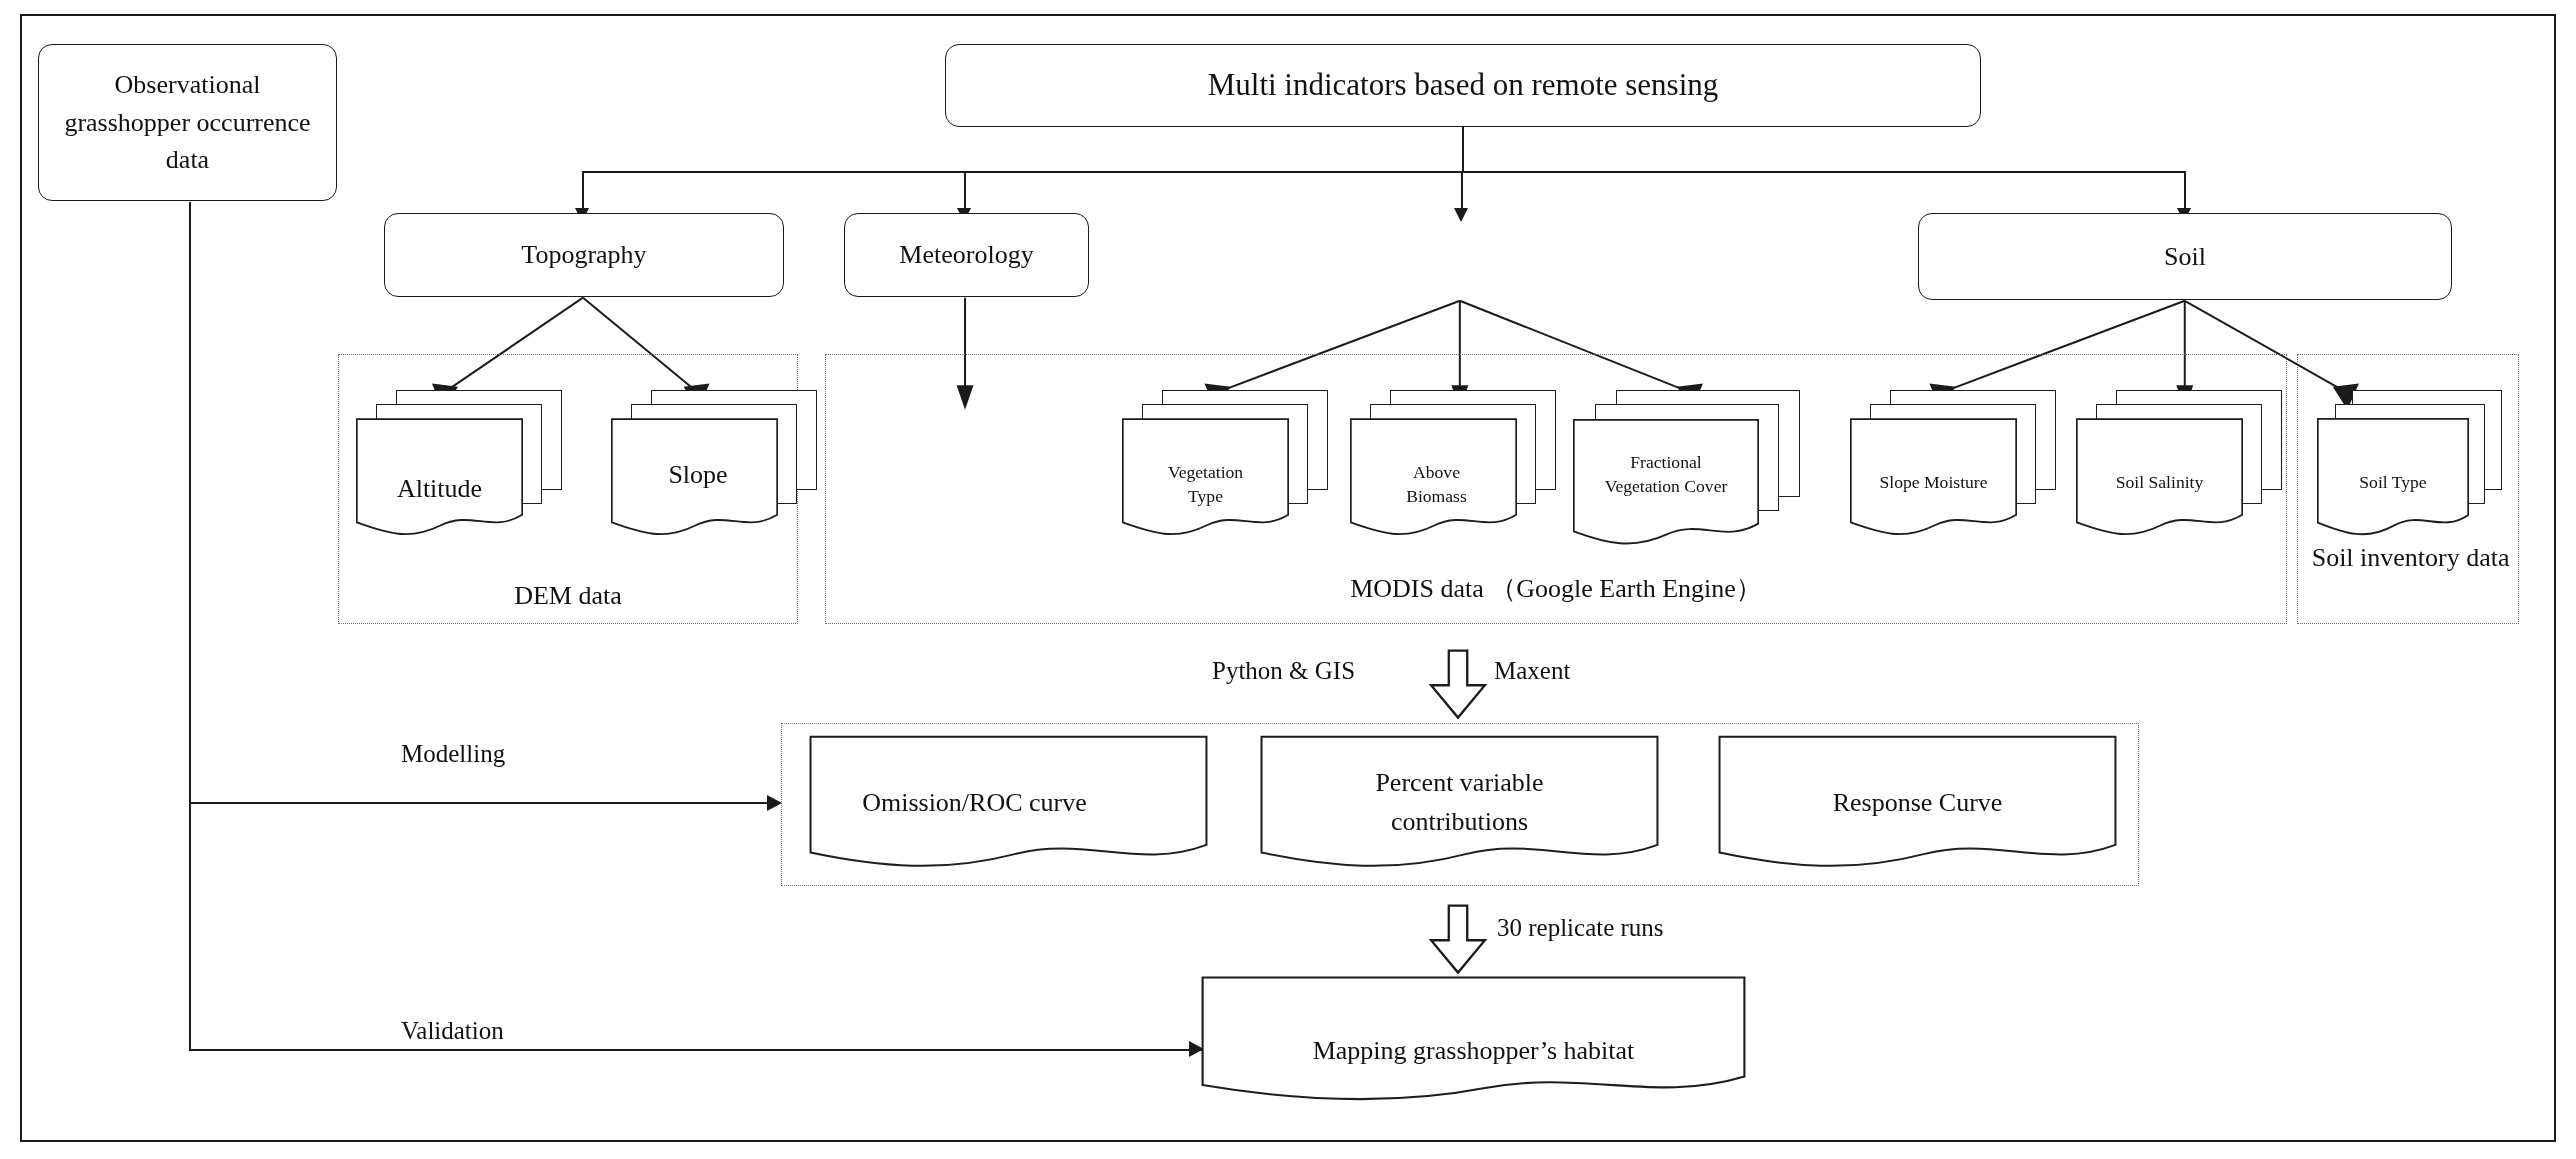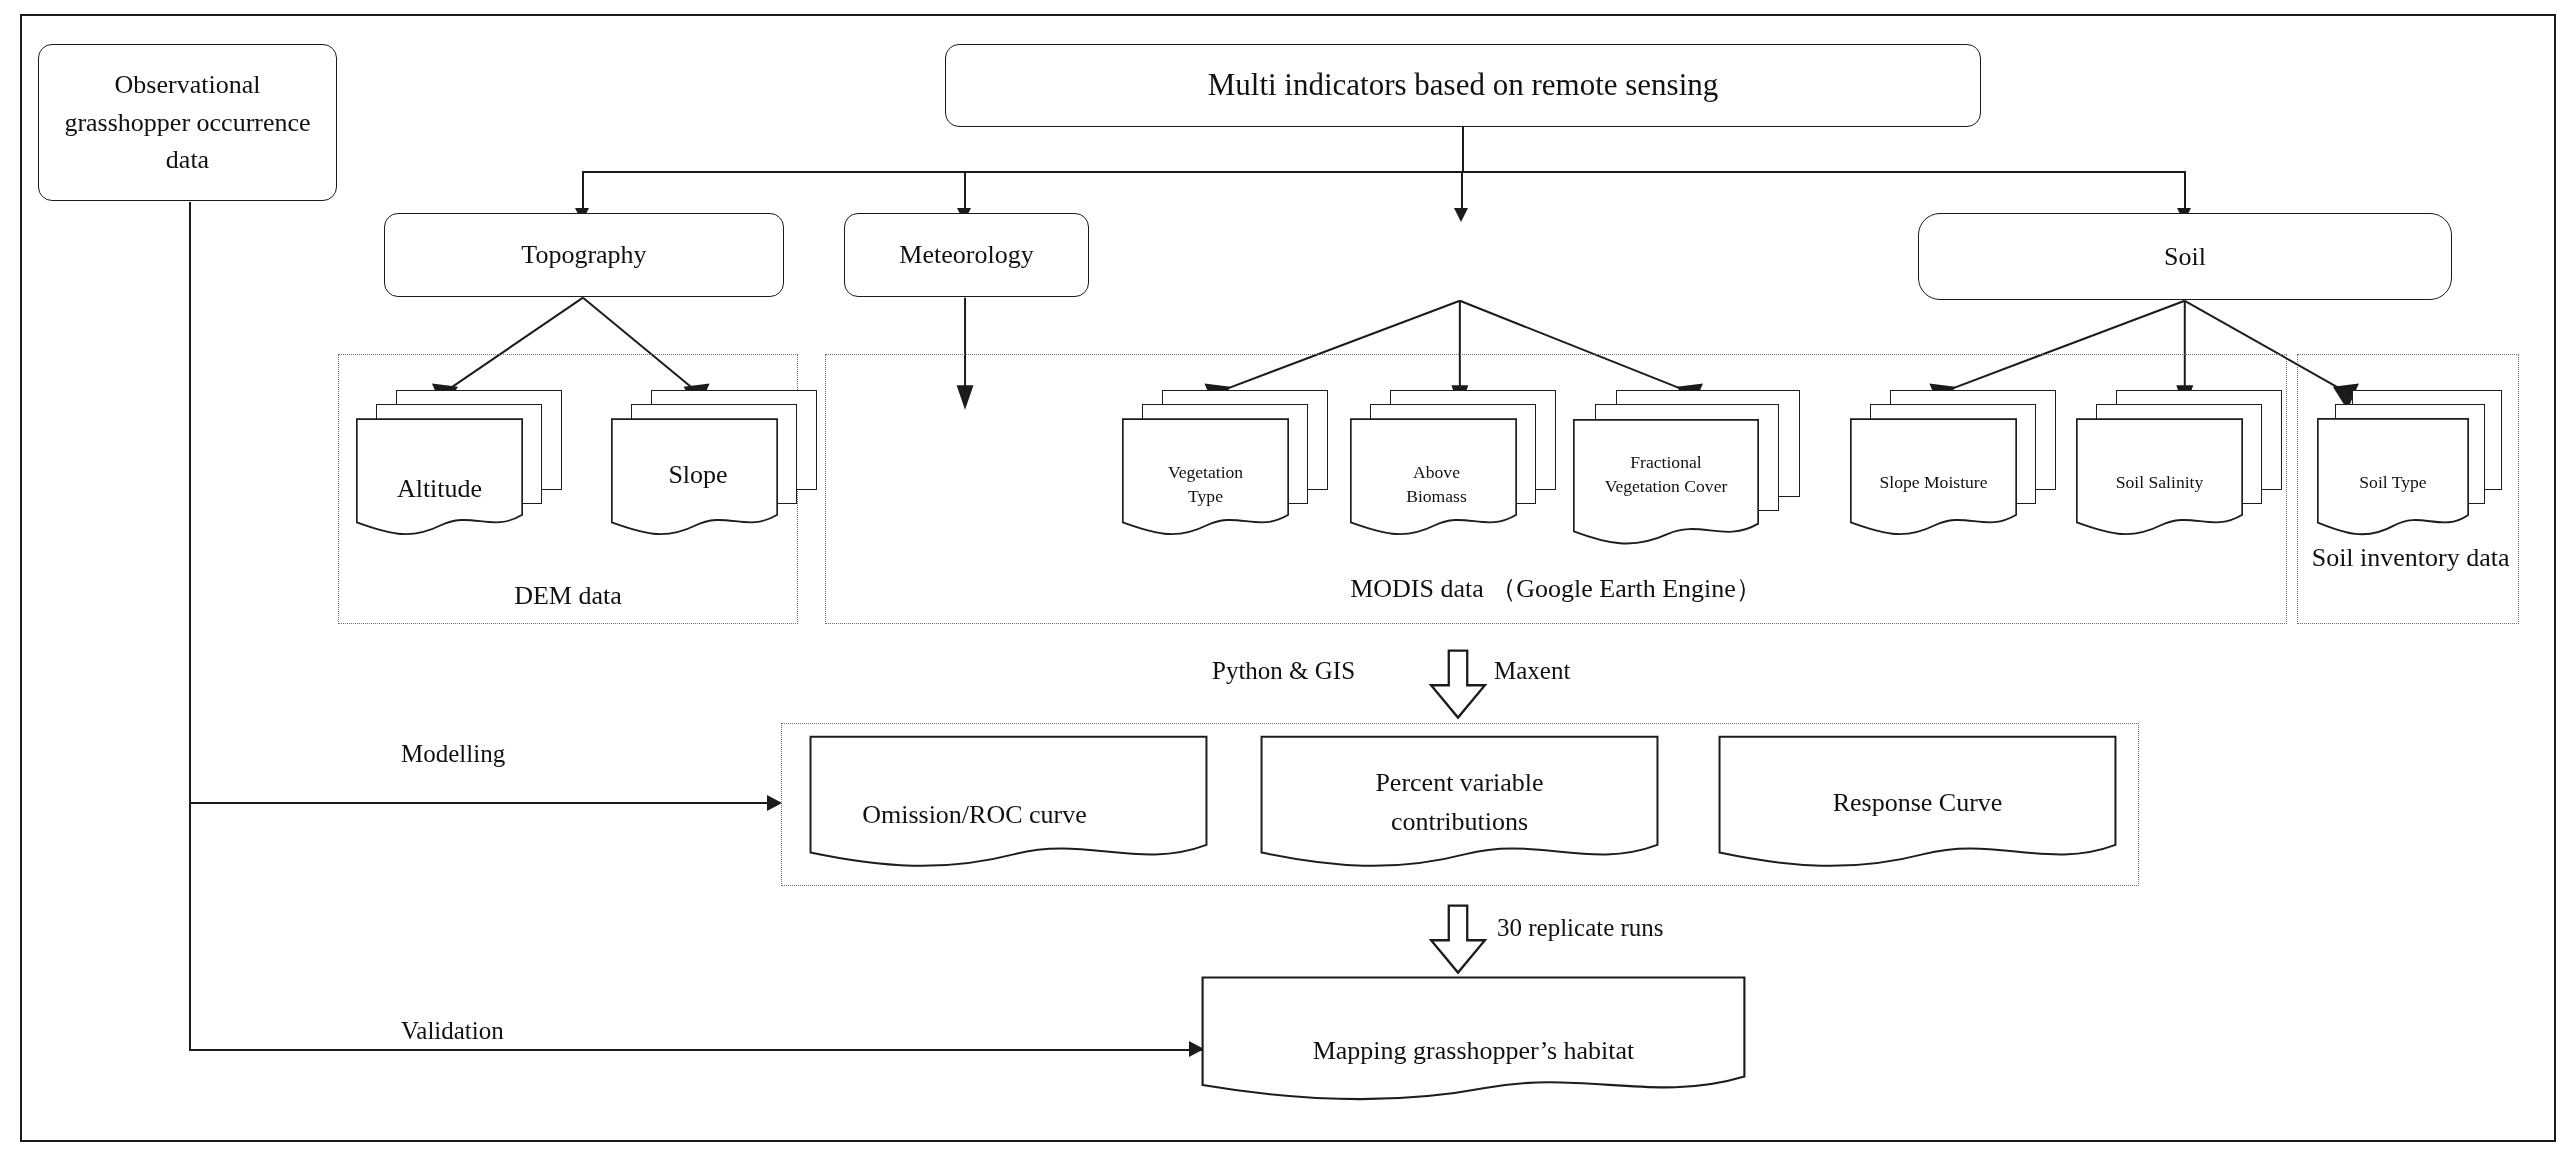--- a/index.html
+++ b/index.html
@@ -171,21 +171,21 @@
 
   <div class="rbox t-cat" style="left:384px;top:213px;width:400px;height:84px;">
     <span>Topography</span>
   </div>
 
   <div class="rbox t-cat" style="left:844px;top:213px;width:245px;height:84px;">
     <span>Meteorology</span>
   </div>
 
 
-  <div class="rbox t-cat" style="left:1918px;top:213px;width:534px;height:87px;border-radius:22px;">
+  <div class="rbox t-cat" style="left:1918px;top:213px;width:534px;height:87px;">
     <span>Soil</span>
   </div>
 
   <div class="dgroup" style="left:338px;top:354px;width:460px;height:270px;"></div>
   <div class="glabel t-grp" style="left:338px;top:579px;width:460px;">DEM data</div>
 
   <div class="dgroup" style="left:825px;top:354px;width:1462px;height:270px;"></div>
   <div class="glabel t-grp" style="left:825px;top:572px;width:1462px;">MODIS data （Google Earth Engine）</div>
 
   <div class="dgroup" style="left:2297px;top:354px;width:222px;height:270px;"></div>
@@ -274,21 +274,21 @@
 
   <div class="stagelabel t-stage" style="left:401px;top:740px;">Modelling</div>
   <div class="ln vln" style="left:189px;top:202px;height:848px;"></div>
   <div class="ln hln" style="left:189px;top:802px;width:591px;"></div>
   <div class="ahr" style="left:767px;top:795px;"></div>
 
   <div class="bigdoc" style="left:809px;top:735px;width:399px;height:140px;">
     <svg width="399" height="140" viewBox="0 0 520 182">
       <path d="M2,2 H518 V143 C430,176 360,131 268,155 C176,179 92,172 2,153 Z" fill="#fff" stroke="#1d1d1d" stroke-width="2.6"></path>
     </svg>
-    <div class="doclabel t-cat" style="top:48px;width:331px;margin-top:12px;">Omission/ROC  curve</div>
+    <div class="doclabel t-cat" style="top:48px;width:331px;">Omission/ROC  curve</div>
   </div>
 
   <div class="bigdoc" style="left:1260px;top:735px;width:452px;height:140px;">
     <svg width="399" height="140" viewBox="0 0 520 182">
       <path d="M2,2 H518 V143 C430,176 360,131 268,155 C176,179 92,172 2,153 Z" fill="#fff" stroke="#1d1d1d" stroke-width="2.6"></path>
     </svg>
     <div class="doclabel t-cat" style="top:28px;width:399px;padding:0 77px;box-sizing:border-box;">Percent variable contributions</div>
   </div>
 
   <div class="bigdoc" style="left:1718px;top:735px;width:399px;height:140px;">

